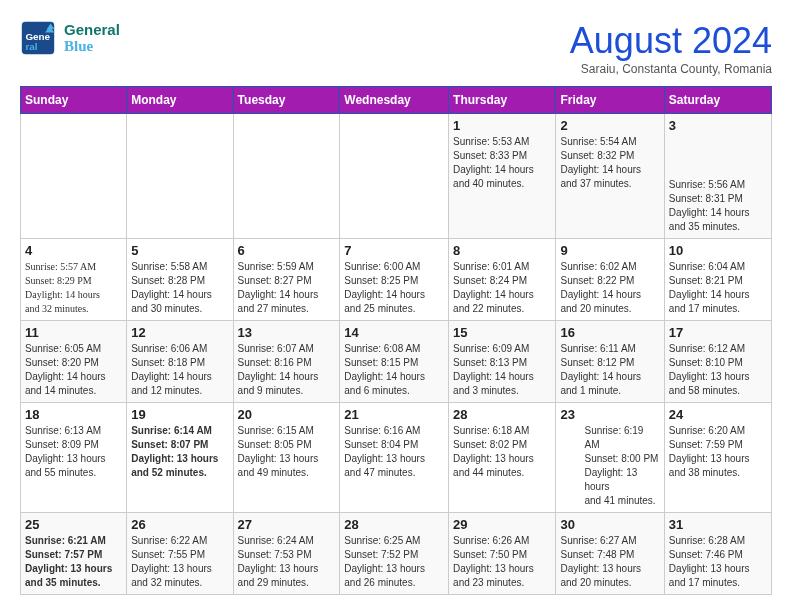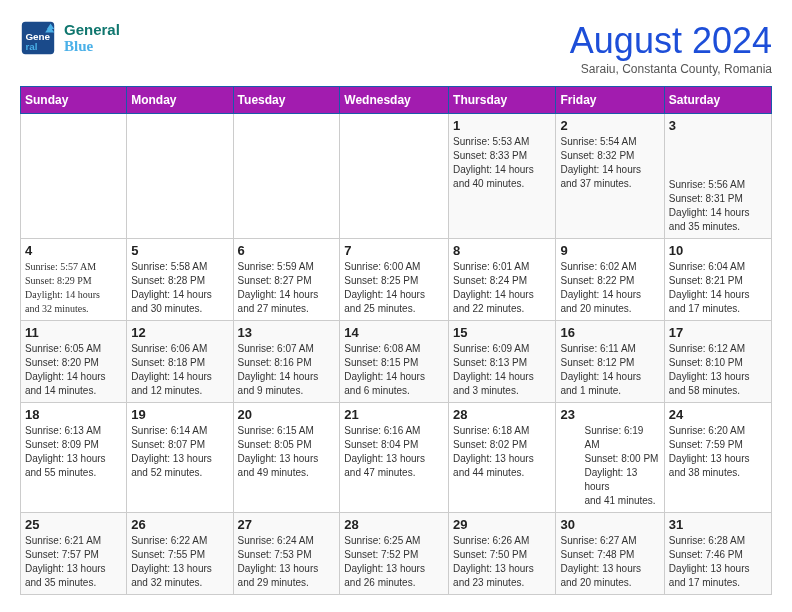--- a/index.html
+++ b/index.html
@@ -246,21 +246,21 @@
       <tr>
         <td>
           <span class="day-number">18</span>
           <div class="day-info" style="white-space: pre-line;">Sunrise: 6:13 AM
 Sunset: 8:09 PM
 Daylight: 13 hours
 and 55 minutes.</div>
         </td>
         <td>
           <span class="day-number">19</span>
-          <div class="day-info" style="white-space: pre-line;">Sunrise: 6:14 AM
+          <div class="day-info" style="white-space: pre-line; font-weight: bold;">Sunrise: 6:14 AM
 Sunset: 8:07 PM
 Daylight: 13 hours
 and 52 minutes.</div>
         </td>
         <td>
           <span class="day-number">20</span>
           <div class="day-info" style="white-space: pre-line;">Sunrise: 6:15 AM
 Sunset: 8:05 PM
 Daylight: 13 hours
 and 49 minutes.</div>
@@ -290,21 +290,21 @@
           <span class="day-number">24</span>
           <div class="day-info" style="white-space: pre-line;">Sunrise: 6:20 AM
 Sunset: 7:59 PM
 Daylight: 13 hours
 and 38 minutes.</div>
         </td>
       </tr>
       <tr>
         <td>
           <span class="day-number">25</span>
-          <div class="day-info" style="white-space: pre-line;">Sunrise: 6:21 AM
+          <div class="day-info" style="white-space: pre-line; font-weight: bold;">Sunrise: 6:21 AM
 Sunset: 7:57 PM
 Daylight: 13 hours
 and 35 minutes.</div>
         </td>
         <td>
           <span class="day-number">26</span>
           <div class="day-info" style="white-space: pre-line;">Sunrise: 6:22 AM
 Sunset: 7:55 PM
 Daylight: 13 hours
 and 32 minutes.</div>

